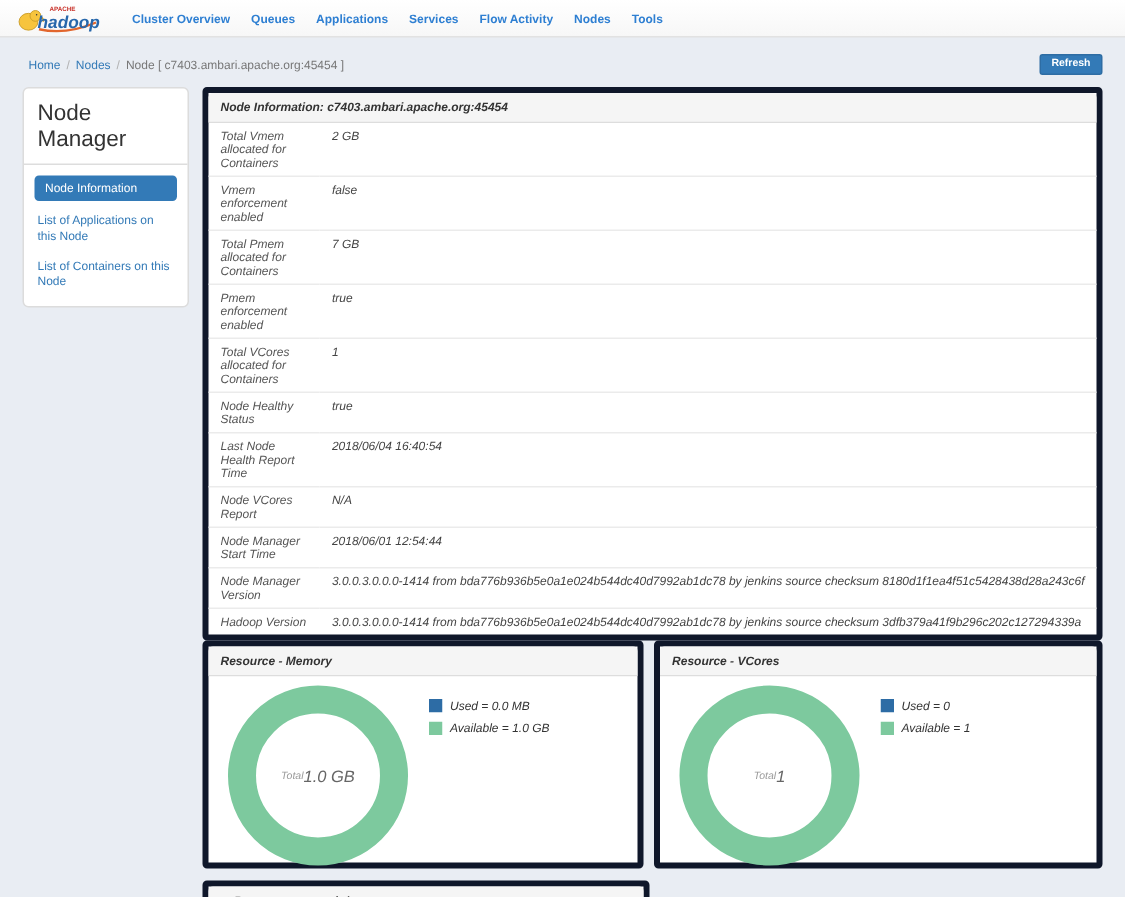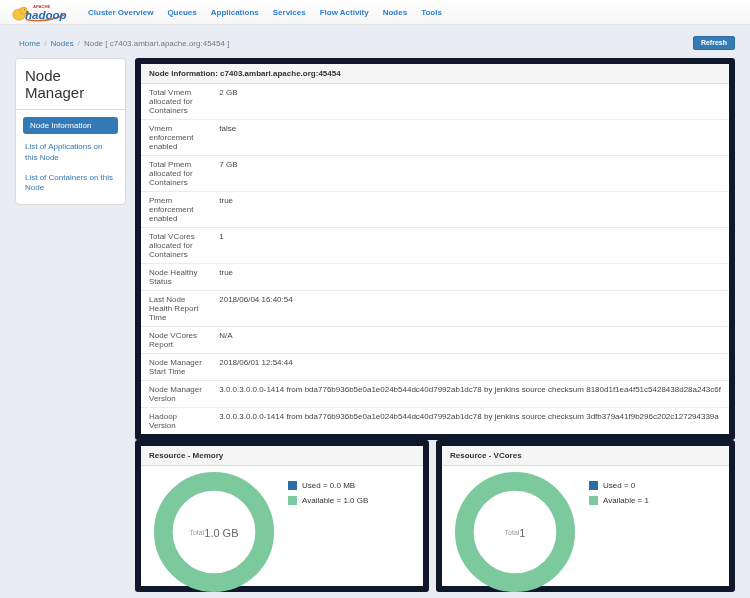--- a/index.html
+++ b/index.html
@@ -37,21 +37,21 @@
     background: #337ab7; border: 1px solid #2e6da4; color: #fff;
     font-family: "Liberation Sans", sans-serif;
     font-size: 7px; font-weight: bold; padding: 2px 7px 3px;
     border-radius: 2px; cursor: pointer;
   }
 
   
   .content { display: flex; align-items: flex-start; padding: 0 15px; }
   main { flex: 1; min-width: 0; }
 
-  .panel { background: #fff; border: 6px solid #0f172a; border-radius: 3px; }
+  .panel { background: #fff; border: 4px solid #0f172a; border-radius: 3px; font-style: italic; }
   .panel-header {
     background: #f5f5f5; border-bottom: 1px solid #ddd;
     padding: 5px 8px; font-size: 8px; font-weight: bold; color: #333;
     border-radius: 3px 3px 0 0;
   }
 
   
   .sidebar { width: 111px; flex: none; margin-right: 9px; background:#fff; border:1px solid #dcdcdc; border-radius:4px; }
   .sidebar-title { font-size: 15px; color: #333; padding: 8px 9px; border-bottom: 1px solid #ddd; }
   .sidebar-body { padding: 7px; }

